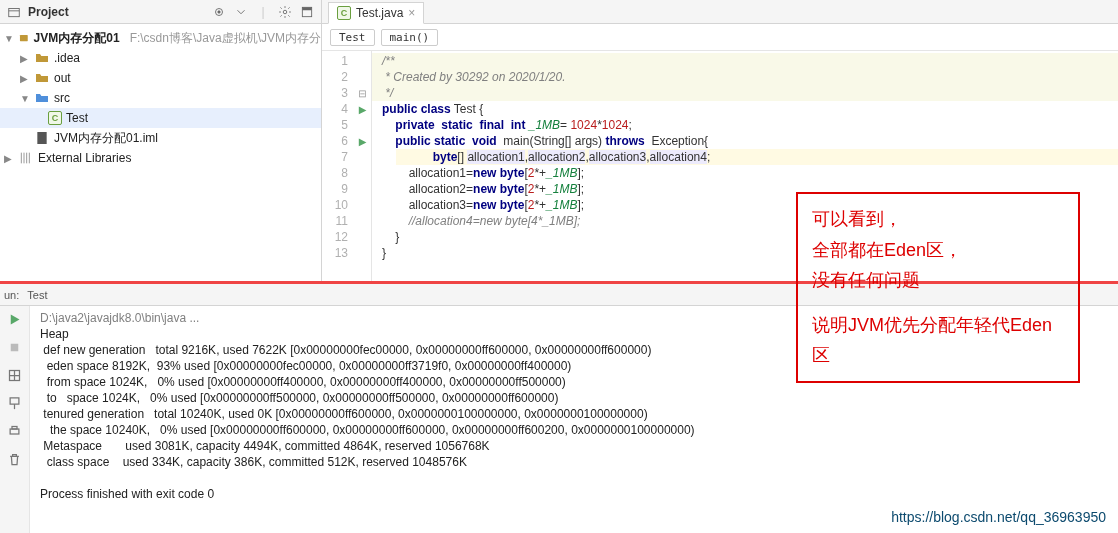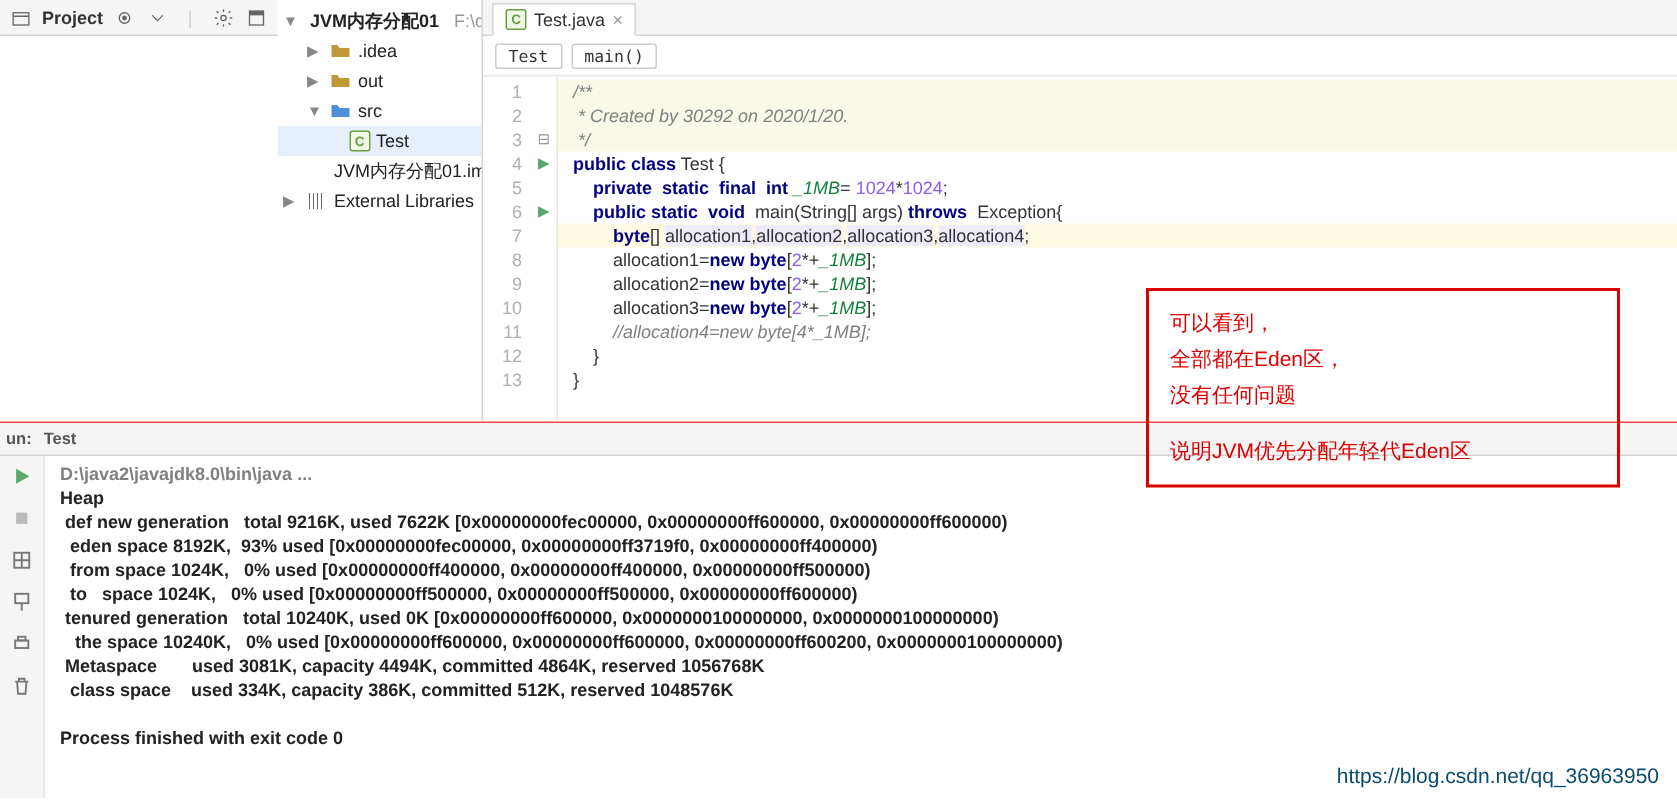--- a/index.html
+++ b/index.html
@@ -1,19 +1,19 @@
 <!DOCTYPE html>
 <html><head>
   <meta charset="utf-8">
   <style>
     * { margin: 0; padding: 0; box-sizing: border-box; font-family: "Segoe UI", Arial, sans-serif; }
     body { width: 1118px; height: 533px; background: #fff; font-size: 12px; color: #333; overflow: hidden; position: relative; }
     .top { display: flex; height: 281px; }
     
-    .project { width: 322px; border-right: 1px solid #d4d4d4; display: flex; flex-direction: row; }
+    .project { width: 322px; border-right: 1px solid #d4d4d4; display: flex; flex-direction: column; }
     .project-header { display: flex; align-items: center; height: 24px; background: #f5f5f5; border-bottom: 1px solid #d4d4d4; padding: 0 6px; gap: 6px; }
     .project-header .title { font-weight: bold; flex: 1; }
     .hb { width: 16px; height: 16px; display: inline-flex; align-items: center; justify-content: center; color: #555; cursor: pointer; }
     .hb svg { width: 14px; height: 14px; stroke: #666; fill: none; stroke-width: 1.5; }
     .tree { flex: 1; padding: 4px 0; overflow: hidden; }
     .tree-row { display: flex; align-items: center; height: 20px; white-space: nowrap; gap: 4px; }
     .tree-row.sel { background: #e7effd; }
     .chev { width: 10px; display: inline-block; color: #888; font-size: 10px; }
     .icon-slot { width: 16px; height: 16px; display: inline-flex; align-items: center; justify-content: center; }
     .folder { color: #b58b00; }
@@ -35,31 +35,31 @@
     .code-area { flex: 1; display: flex; border-top: 1px solid #e5e5e5; font-family: "Consolas","JetBrains Mono",monospace; font-size: 12px; }
     .gutter-nums { width: 32px; text-align: right; color: #b0b0b0; padding-top: 2px; }
     .gutter-nums div { height: 16px; line-height: 16px; padding-right: 6px; }
     .gutter-marks { width: 18px; border-right: 1px solid #e5e5e5; padding-top: 2px; }
     .gutter-marks div { height: 16px; display: flex; align-items: center; justify-content: center; }
     .gutter-marks .run { color: #59a869; font-size: 10px; }
     .gutter-marks .col { color: #999; font-size: 10px; }
     .code-lines { flex: 1; padding-top: 2px; }
     .cl { height: 16px; line-height: 16px; white-space: pre; padding-left: 10px; }
     .kw { color: #000080; font-weight: bold; }
-    .num { color: #8b5cf6; }
+    .num { color: #b91c1c; }
     .com { color: #808080; font-style: italic; }
     .fld { color: #15803d; font-style: italic; }
     .doc-bg { background: #f9f9e8; }
-    .hl { background: #fffae3; }
+    .hl { background: #fffae3; margin-left: 24px; }
     .hl .hl-id { background: #edebfc; }
     
-    .anno { position: absolute; border: 2px solid #d00; color: #d00; font-size: 14px; padding: 10px 14px; line-height: 1.7; right: 38px; top: 192px; width: 316px; background: transparent; font-family: "Microsoft YaHei",Arial; }
+    .anno { position: absolute; border: 2px solid #d00; color: #d00; font-size: 18px; padding: 10px 14px; line-height: 1.7; right: 38px; top: 192px; width: 284px; background: transparent; font-family: "Microsoft YaHei",Arial; }
     .anno .gap { margin-top: 14px; }
     
-    .bottom { border-top: 1px solid #ef4444; font-weight: bold; }
+    .bottom { border-top: 3px solid #ef4444; }
     .run-crumb { height: 22px; background: #f5f5f5; border-bottom: 1px solid #d4d4d4; display: flex; align-items: center; padding-left: 4px; gap: 8px; color: #555; font-size: 11px; }
     .run-body { display: flex; height: 228px; }
     .run-gutter { width: 30px; background: #f5f5f5; border-right: 1px solid #e5e5e5; display: flex; flex-direction: column; align-items: center; padding-top: 6px; gap: 10px; }
     .run-gutter .rb svg { width: 15px; height: 15px; }
     .console { flex: 1; font-family: "Consolas",monospace; font-size: 12px; color: #222; padding: 4px 10px; white-space: pre; line-height: 16px; }
     .console .path { color: #808080; }
     .watermark { position: absolute; right: 12px; bottom: 8px; color: #0c4a6e; font-size: 14px; }
   </style>
 </head>
 <body>

